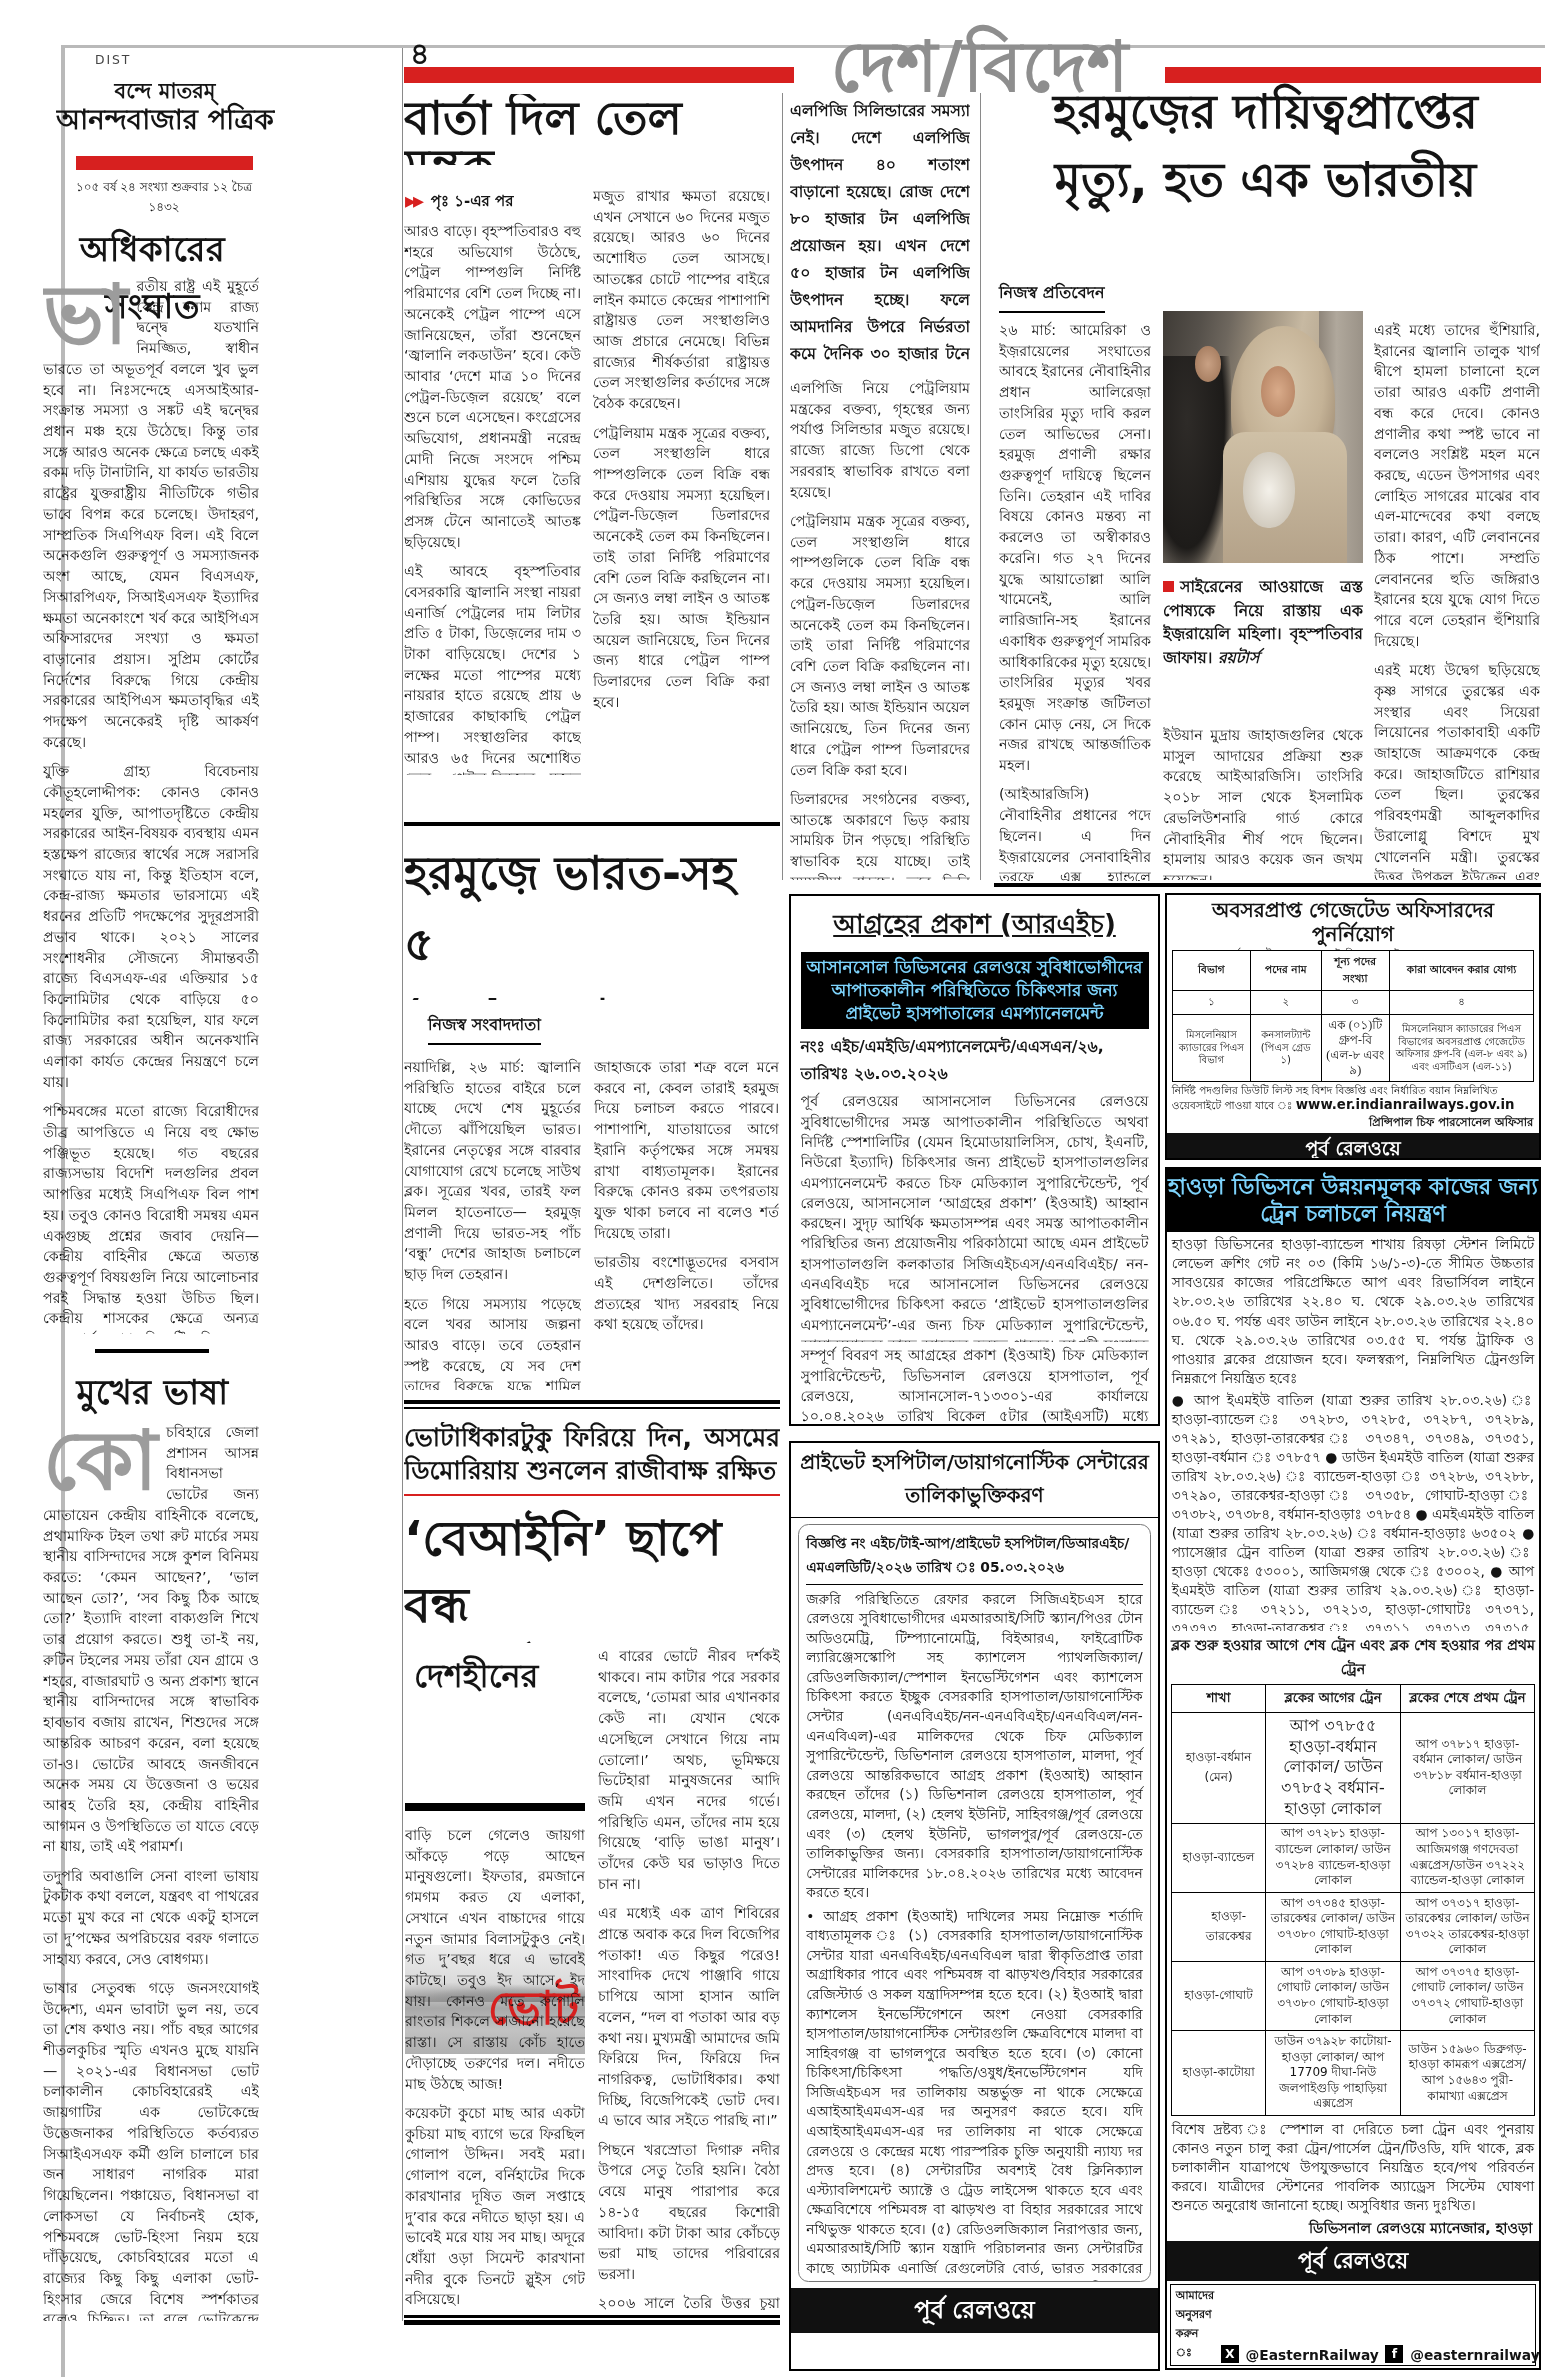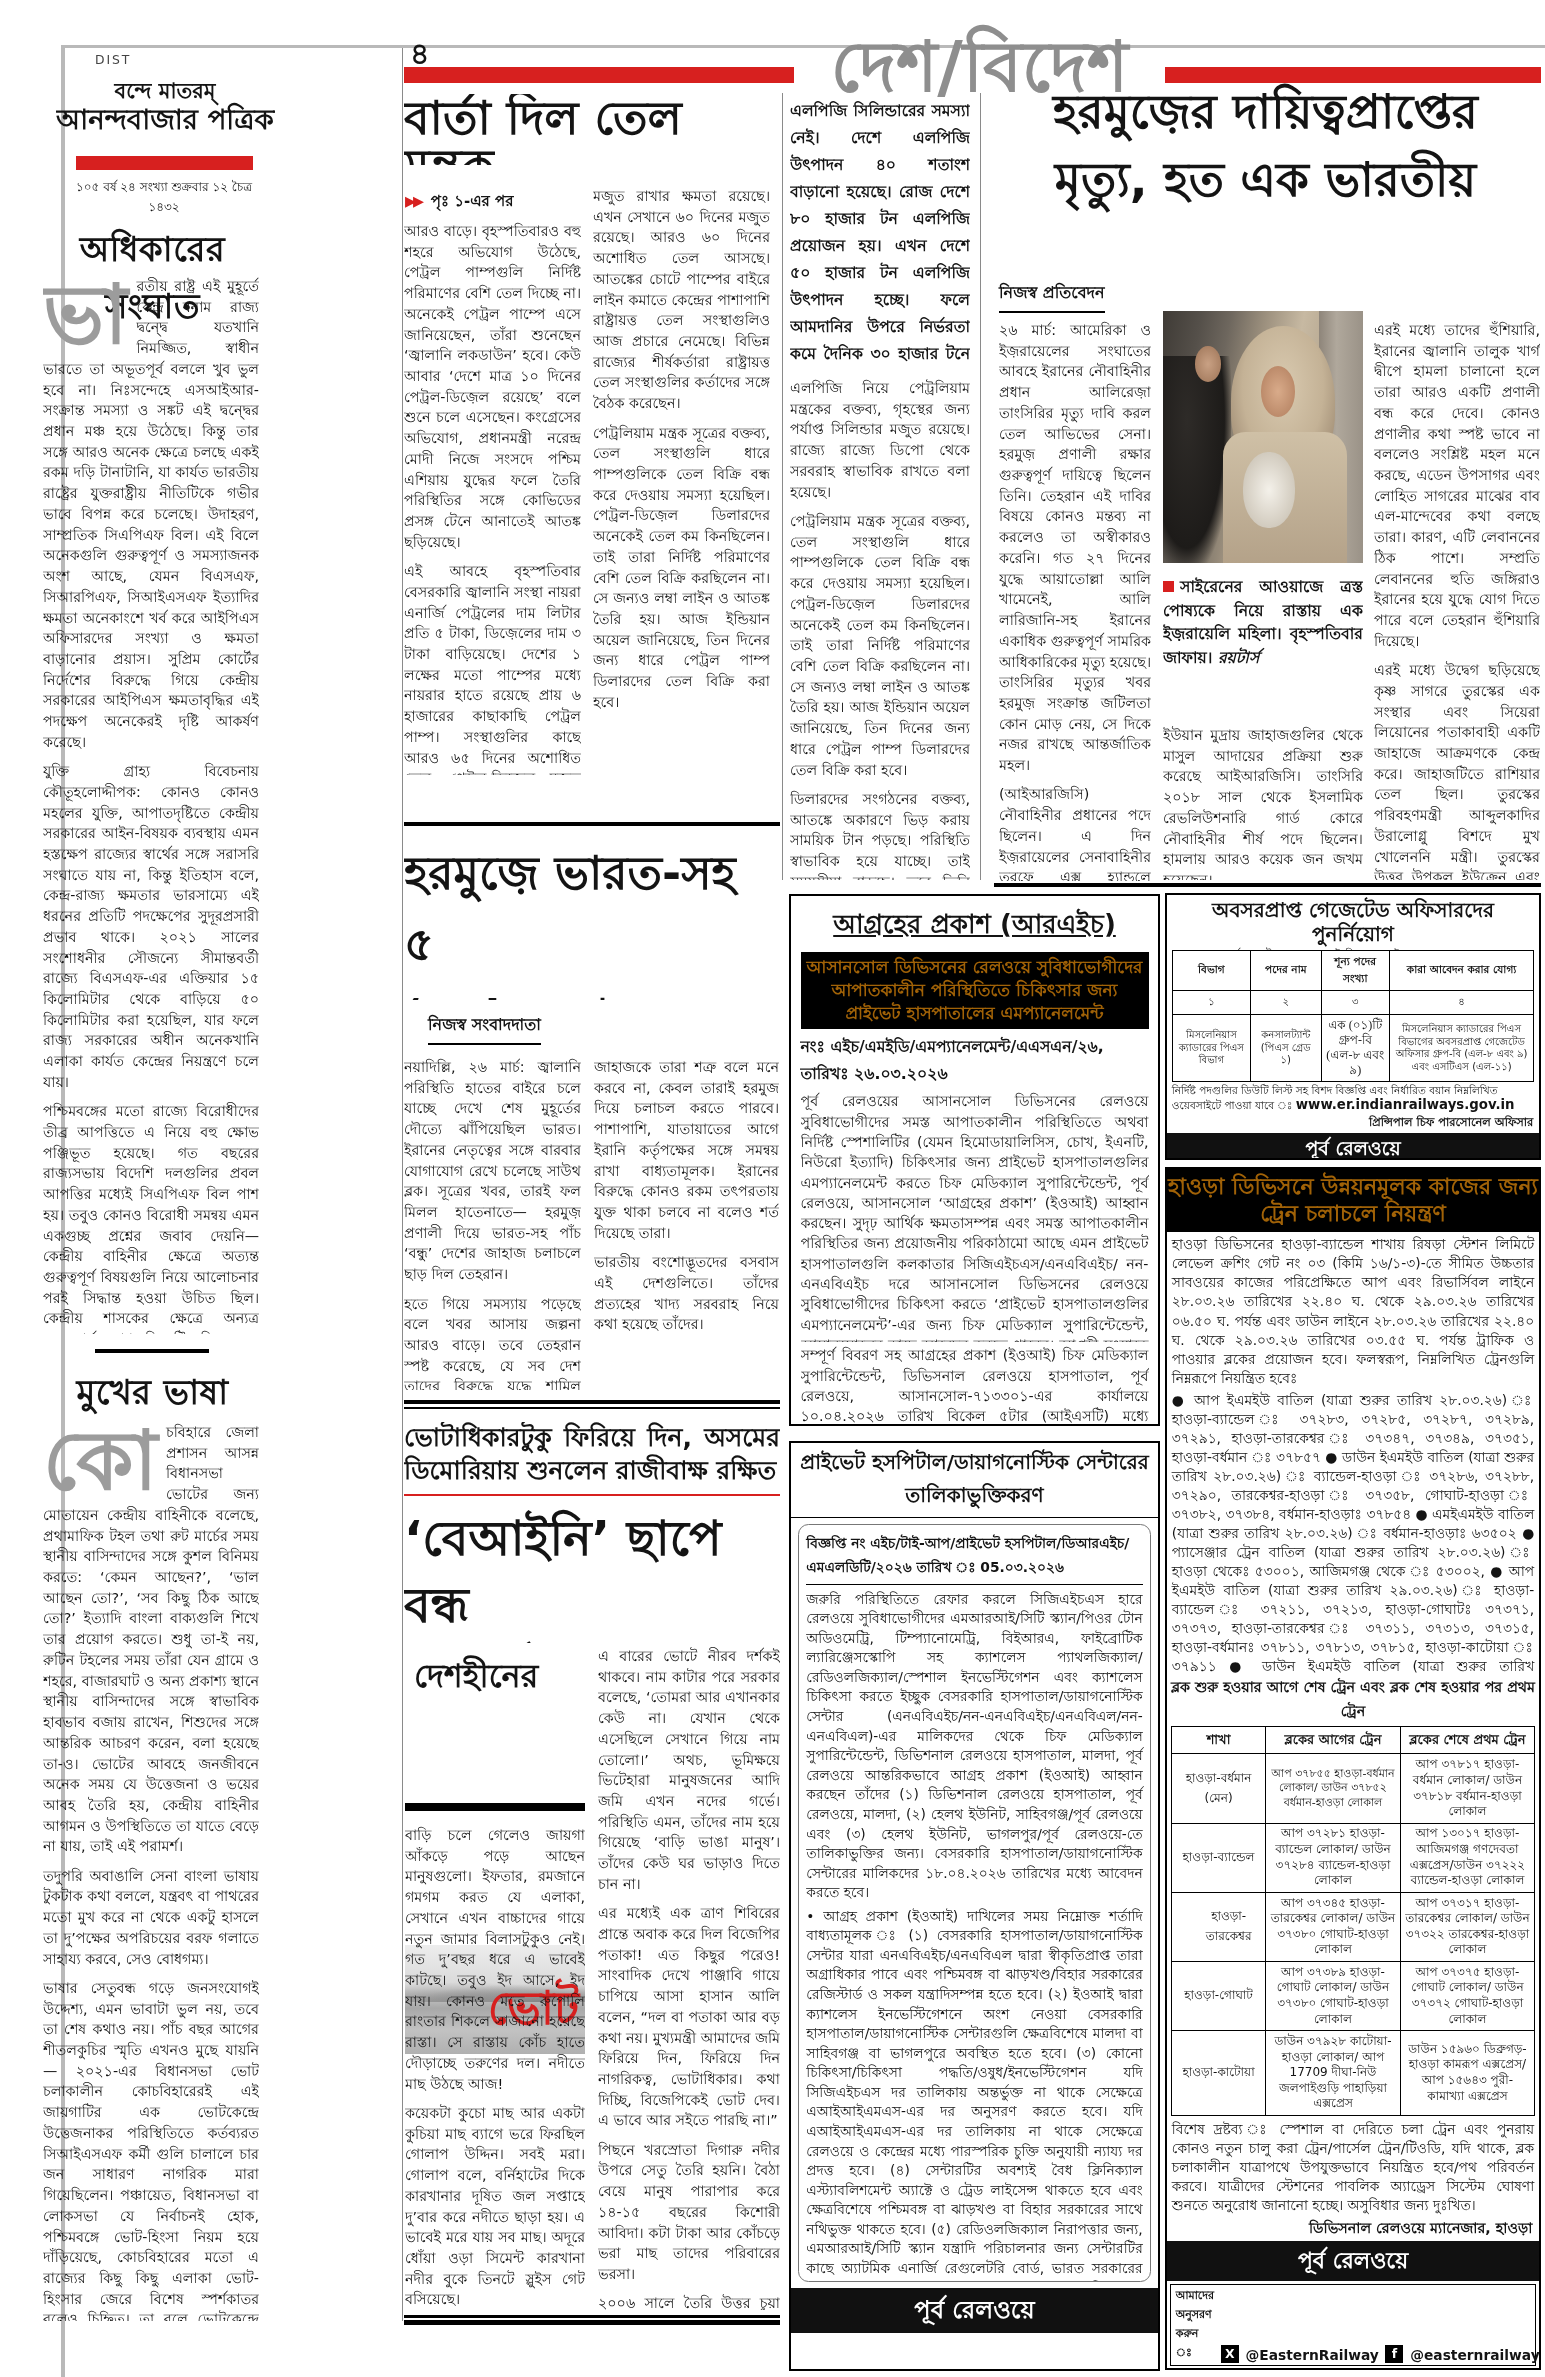--- a/index.html
+++ b/index.html
@@ -16,21 +16,21 @@
   .vr{background:#8a8a8a;width:1px;}
   .hl{background:#000;}
   p{margin:0 0 8.6px 0;}
   .body-col{font-size:14.3px;line-height:1.45;}
   .dropcap{float:left;font-size:82px;line-height:.82;color:#9c9c9c;font-weight:bold;
            padding:4.8px 8.6px 0 0;}
   .ed-head{font-weight:bold;letter-spacing:0.5px;}
   .byline{font-weight:bold;border-bottom:2.9px double #000;padding-bottom:3.8px;display:inline-block;}
   .marker-ic{color:#d7201f;font-size:14.3px;letter-spacing:-2.9px;margin-right:4.8px;}
   .notice{border:2.9px solid #000;background:#fff;box-sizing:border-box;}
-  .inv{background:#000;color:#a16207;}
+  .inv{background:#000;color:#7dd3fc;}
   table{border-collapse:collapse;width:100%;}
   td,th{border:1.4px solid #000;padding:2.9px 3.8px;vertical-align:middle;}
   .banner{background:#111;color:#fff;font-weight:bold;text-align:center;}
   .follow{display:flex;align-items:center;gap:6.7px;border:1.4px solid #000;box-sizing:border-box;
           padding:1.9px 4.8px;font-weight:bold;background:#fff;}
   .sq{display:inline-flex;align-items:center;justify-content:center;width:21px;height:21px;
       background:#000;color:#fff;font-weight:bold;font-size:14.3px;flex:0 0 auto;}
   .cap-sq{display:inline-block;width:11.4px;height:11.4px;background:#d7201f;margin-right:5.7px;}
   .photo{background:linear-gradient(100deg,#3f3b36 0%,#55504a 16%,#6e675e 28%,#9b8f7d 42%,
          #c7b9a2 58%,#b5a68f 72%,#8f867b 86%,#6e665e 100%);position:relative;overflow:hidden;}
@@ -260,21 +260,21 @@
     <div class="c b" style="font-size:14.3px;padding:2.9px 0 1.9px;">ব্লক শুরু হওয়ার আগে শেষ ট্রেন এবং ব্লক শেষ হওয়ার পর প্রথম ট্রেন</div>
     <table style="margin:0 3.8px;width:calc(100% - 7.6px);">
       <tbody>
           <tr>
         <th style="font-size:13px;width:26%;">শাখা</th>
         <th style="font-size:13px;width:37%;">ব্লকের আগের ট্রেন</th>
         <th style="font-size:13px;width:37%;">ব্লকের শেষে প্রথম ট্রেন</th>
       </tr>
       <tr>
         <td class="c" style="font-size:12px;">হাওড়া-বর্ধমান (মেন)</td>
-        <td class="c" style="font-size:11px;line-height:1.3;">আপ ৩৭৮৫৫ হাওড়া-বর্ধমান লোকাল/ ডাউন ৩৭৮৫২ বর্ধমান-হাওড়া লোকাল</td>
+        <td class="c" style="font-size:16px;line-height:1.3;">আপ ৩৭৮৫৫ হাওড়া-বর্ধমান লোকাল/ ডাউন ৩৭৮৫২ বর্ধমান-হাওড়া লোকাল</td>
         <td class="c" style="font-size:12px;line-height:1.3;">আপ ৩৭৮১৭ হাওড়া-বর্ধমান লোকাল/ ডাউন ৩৭৮১৮ বর্ধমান-হাওড়া লোকাল</td>
       </tr>
       <tr>
         <td class="c" style="font-size:12px;">হাওড়া-ব্যান্ডেল</td>
         <td class="c" style="font-size:12px;line-height:1.3;">আপ ৩৭২৮১ হাওড়া-ব্যান্ডেল লোকাল/ ডাউন ৩৭২৮৪ ব্যান্ডেল-হাওড়া লোকাল</td>
         <td class="c" style="font-size:12px;line-height:1.3;">আপ ১৩০১৭ হাওড়া-আজিমগঞ্জ গণদেবতা এক্সপ্রেস/ডাউন ৩৭২২২ ব্যান্ডেল-হাওড়া লোকাল</td>
       </tr>
       <tr>
         <td class="c" style="font-size:12px;padding-left:24px;">হাওড়া-তারকেশ্বর</td>
         <td class="c" style="font-size:12px;line-height:1.3;">আপ ৩৭৩৪৫ হাওড়া-তারকেশ্বর লোকাল/ ডাউন ৩৭৩৮০ গোঘাট-হাওড়া লোকাল</td>

